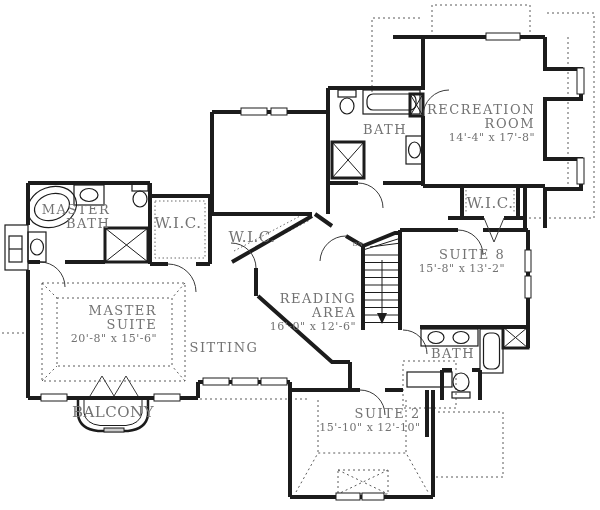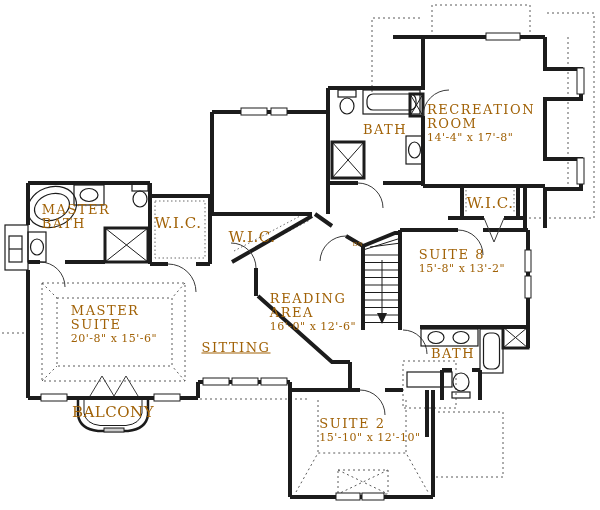--- a/index.html
+++ b/index.html
@@ -1,20 +1,20 @@
 <!DOCTYPE html>
 <html><head>
 <meta charset="utf-8">
 <style>
   html,body{margin:0;padding:0;background:#fff;}
   #plan{position:relative;width:600px;height:510px;background:#fff;overflow:hidden;
         font-family:"DejaVu Serif",serif;color:#1c1c1c;}
   #plan svg{position:absolute;left:0;top:0;}
   .lbl{position:absolute;transform:translate(-50%,-50%);white-space:nowrap;
-       text-align:left;color:#a16207;z-index:5;}
+       text-align:right;color:#737373;z-index:5;}
   .room{font-size:13px;letter-spacing:1.5px;}
   .dims{font-size:11px;letter-spacing:0.5px;}
   .small{font-size:15px;letter-spacing:0.5px;}
   .tiny{font-size:6.5px;letter-spacing:0.5px;}
   .stack{line-height:14px;}
 </style>
 </head>
 <body>
 
 <div id="plan">
@@ -222,23 +222,23 @@
   </div>
 
   <div class="lbl room" style="left:453px;top:353px;">BATH</div>
 
   <div class="lbl stack" style="left:114px;top:325px;">
     <div class="room">MASTER</div>
     <div class="room">SUITE</div>
     <div class="dims">20'-8" x 15'-6"</div>
   </div>
 
-  <div class="lbl room" style="left:236px;top:347px;text-decoration:underline;">SITTING</div>
-
-  <div class="lbl stack" style="left:370px;top:431px;">
+  <div class="lbl room" style="left:224px;top:347px;">SITTING</div>
+
+  <div class="lbl stack" style="left:370px;top:421px;">
     <div class="room">SUITE 2</div>
     <div class="dims">15'-10" x 12'-10"</div>
   </div>
 
   <div class="lbl small" style="left:113px;top:412px;">BALCONY</div>
 
   <div class="lbl tiny" style="left:358px;top:243px;font-family:Liberation Serif, serif;">DN</div>
 
 </div>
 

